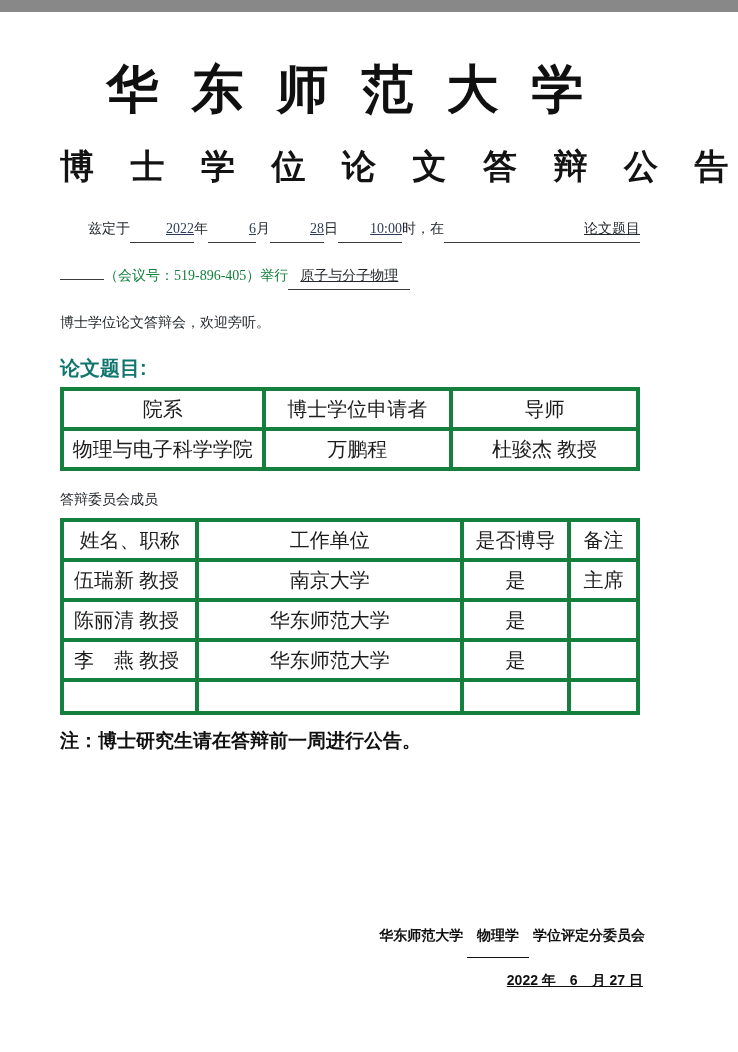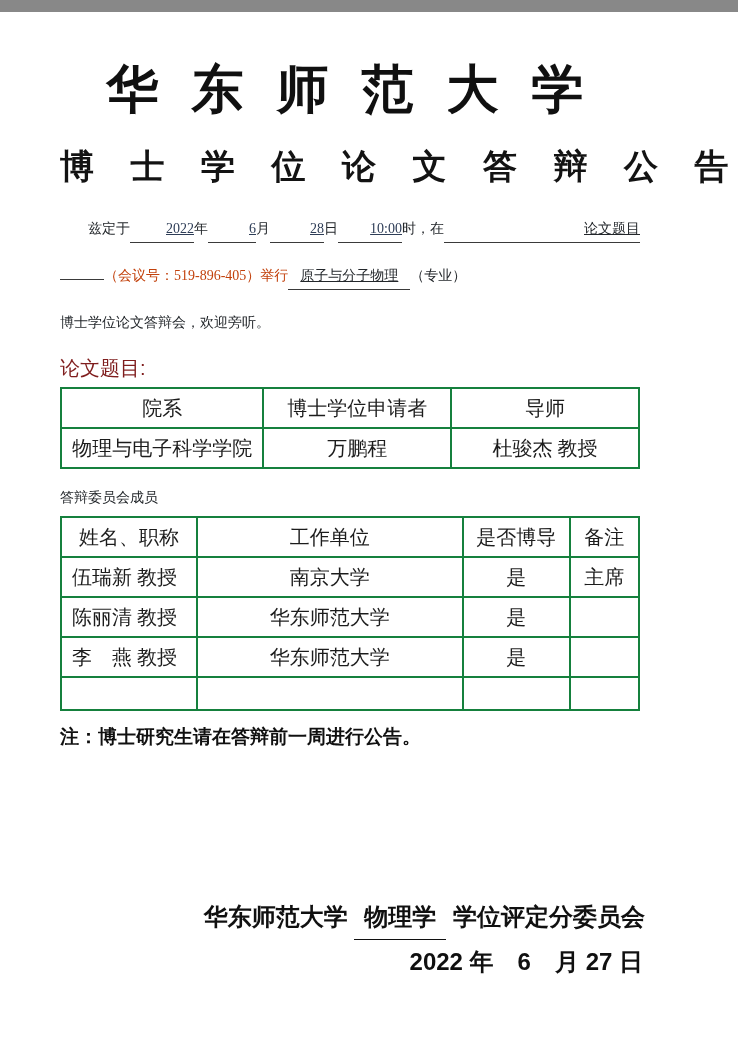--- a/index.html
+++ b/index.html
@@ -32,52 +32,52 @@
   .u-month { min-width:48px; }
   .u-day   { min-width:54px; }
   .u-time  { min-width:64px; }
   .u-venue { flex:1; }
   .u-blank { min-width:44px; }
   .u-major { padding:0 12px; }
   .indent { display:inline-block; width:28px; }
   
   .thesis-heading {
     font-family:"Liberation Sans","DejaVu Sans",sans-serif;
-    font-weight:normal; font-size:20px; color:#7f1d1d; margin-top:9px; line-height:26px;
+    font-weight:bold; font-size:20px; color:#0f766e; margin-top:9px; line-height:26px;
   }
   table { border-collapse:collapse; width:100%; color:#1c1c1c; }
-  td, th { border:2px solid #15803d; font-weight:normal; font-size:20px;
+  td, th { border:4px solid #15803d; font-weight:normal; font-size:20px;
            text-align:center; vertical-align:middle; height:40px; padding:0 4px; }
   .thesis-table { margin-top:6px; }
   .thesis-table col.c1 { width:35%; } .thesis-table col.c2 { width:32.5%; }
   
   .committee-label { font-size:14px; margin-top:16px; line-height:26px; }
   .committee-table { margin-top:5px;border-radius:31px; }
   .committee-table col.k1 { width:23.5%; }
   .committee-table col.k2 { width:46%; }
   .committee-table col.k3 { width:18.5%; }
   .committee-table col.k4 { width:12%; }
   .committee-table td.cell-name { text-align:left; padding-left:10px; }
   .committee-table tr.short td { height:33px; }
   
   .note {
     font-family:"Liberation Sans","DejaVu Sans",sans-serif;
     font-weight:bold; font-size:19px; color:#101010; margin-top:13px; line-height:26px;
   }
   
   .footer {
-    position:absolute; right:93px; bottom:80px; text-align:right;
+    position:absolute; right:93px; bottom:62px; text-align:right;
     font-family:"Liberation Sans","DejaVu Sans",sans-serif;
-    font-weight:bold; font-size:24px; color:#101010; line-height:44px;
+    font-weight:bold; font-size:14px; color:#101010; line-height:44px;
   }
   .footer .office { letter-spacing:6px; margin-right:12px; }
   .footer .division {
     display:inline-block; border-bottom:1.5px solid #101010; padding:0 10px;
   }
-  .footer .dateline { margin-right:2px; }
+  .footer .dateline { margin-right:2px;text-decoration:underline; }
 </style>
 </head>
 <body>
 
 <div class="page">
 
   <div class="uni-title">华 东 师 范 大 学</div>
   <div class="doc-title">博 士 学 位 论 文 答 辩 公 告</div>
 
   <div class="para">
@@ -89,23 +89,22 @@
       <span class="u u-month num">6</span>
       <span>月</span>
       <span class="u u-day num">28</span>
       <span>日</span>
       <span class="u u-time num">10:00</span>
       <span>时，在</span>
       <span class="u u-venue">论文题目</span>
     </div>
     <div class="pline">
       <span class="u u-blank"></span>
-      <span class="num" style="color:#c2410c;">（会议号：519-896-405）举行</span>
+      <span class="num" style="color:#15803d;">（会议号：519-896-405）举行</span>
       <span class="u u-major">原子与分子物理</span>
-      <span>（专业）</span>
     </div>
     <div class="pline3">博士学位论文答辩会，欢迎旁听。</div>
   </div>
 
   <div class="thesis-heading">论文题目:</div>
 
   <table class="thesis-table">
     <colgroup>
         <col class="c1">
         <col class="c2">

